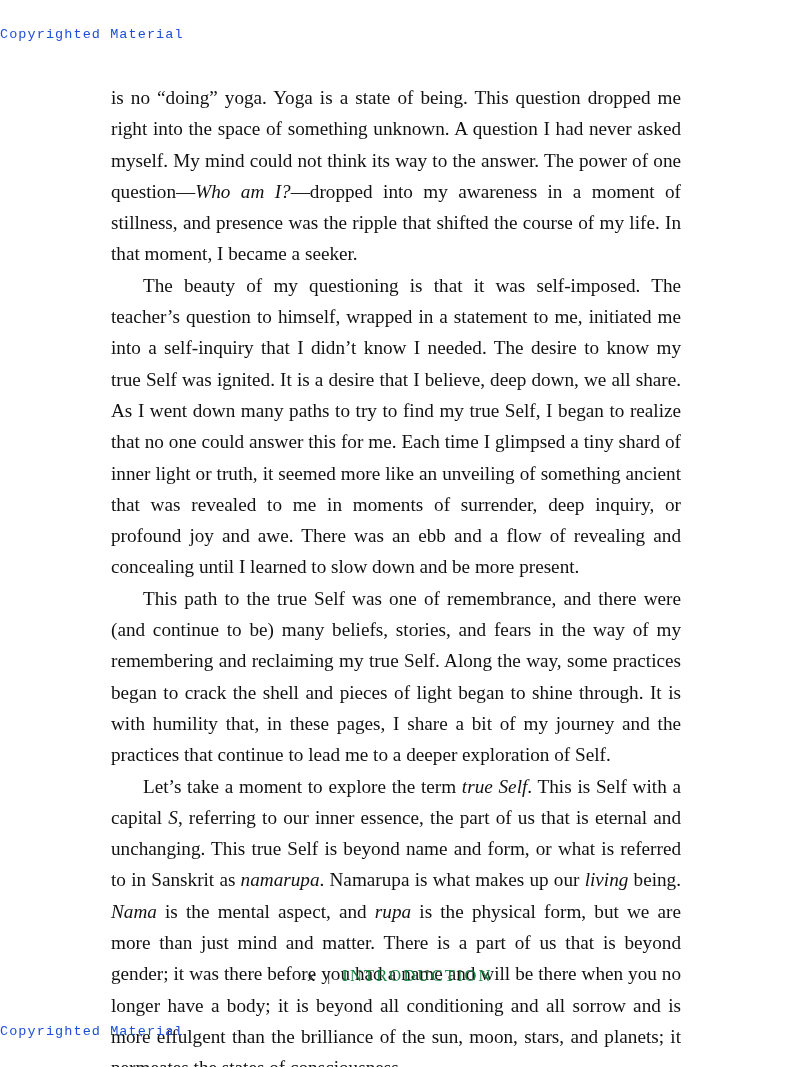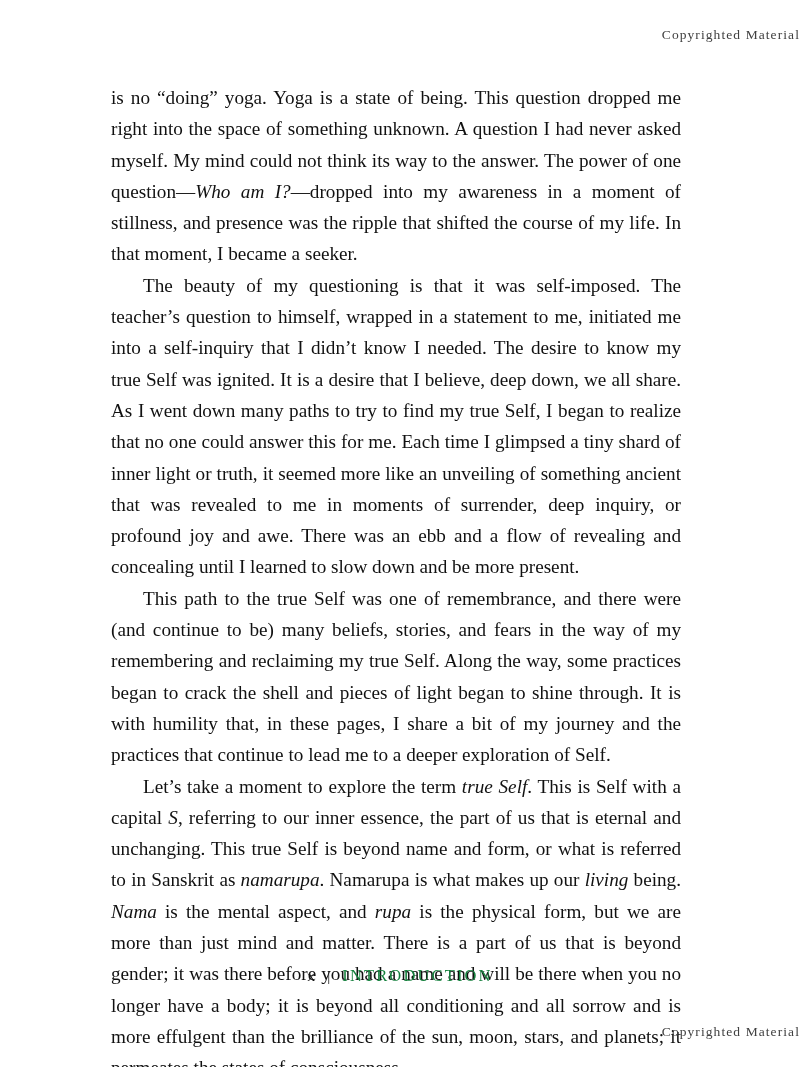--- a/index.html
+++ b/index.html
@@ -18,25 +18,25 @@
     position: relative;
     width: 800px;
     height: 1067px;
     box-sizing: border-box;
     background: #ffffff;
   }
   .watermark {
     position: absolute;
     left: 0;
     width: 100%;
-    text-align: right;
-    font-family: Liberation Serif, serif;
+    text-align: left;
+    font-family: Liberation Mono, monospace;
     font-size: 13.5px;
     letter-spacing: 0.08em;
-    color: #404040;
+    color: #1d4ed8;
   }
   .watermark-top { top: 27px; }
   .watermark-bottom { top: 1024px; }
 
   .body-text {
     position: absolute;
     left: 111px;
     top: 82px;
     width: 570px;
     font-size: 19.2px;

